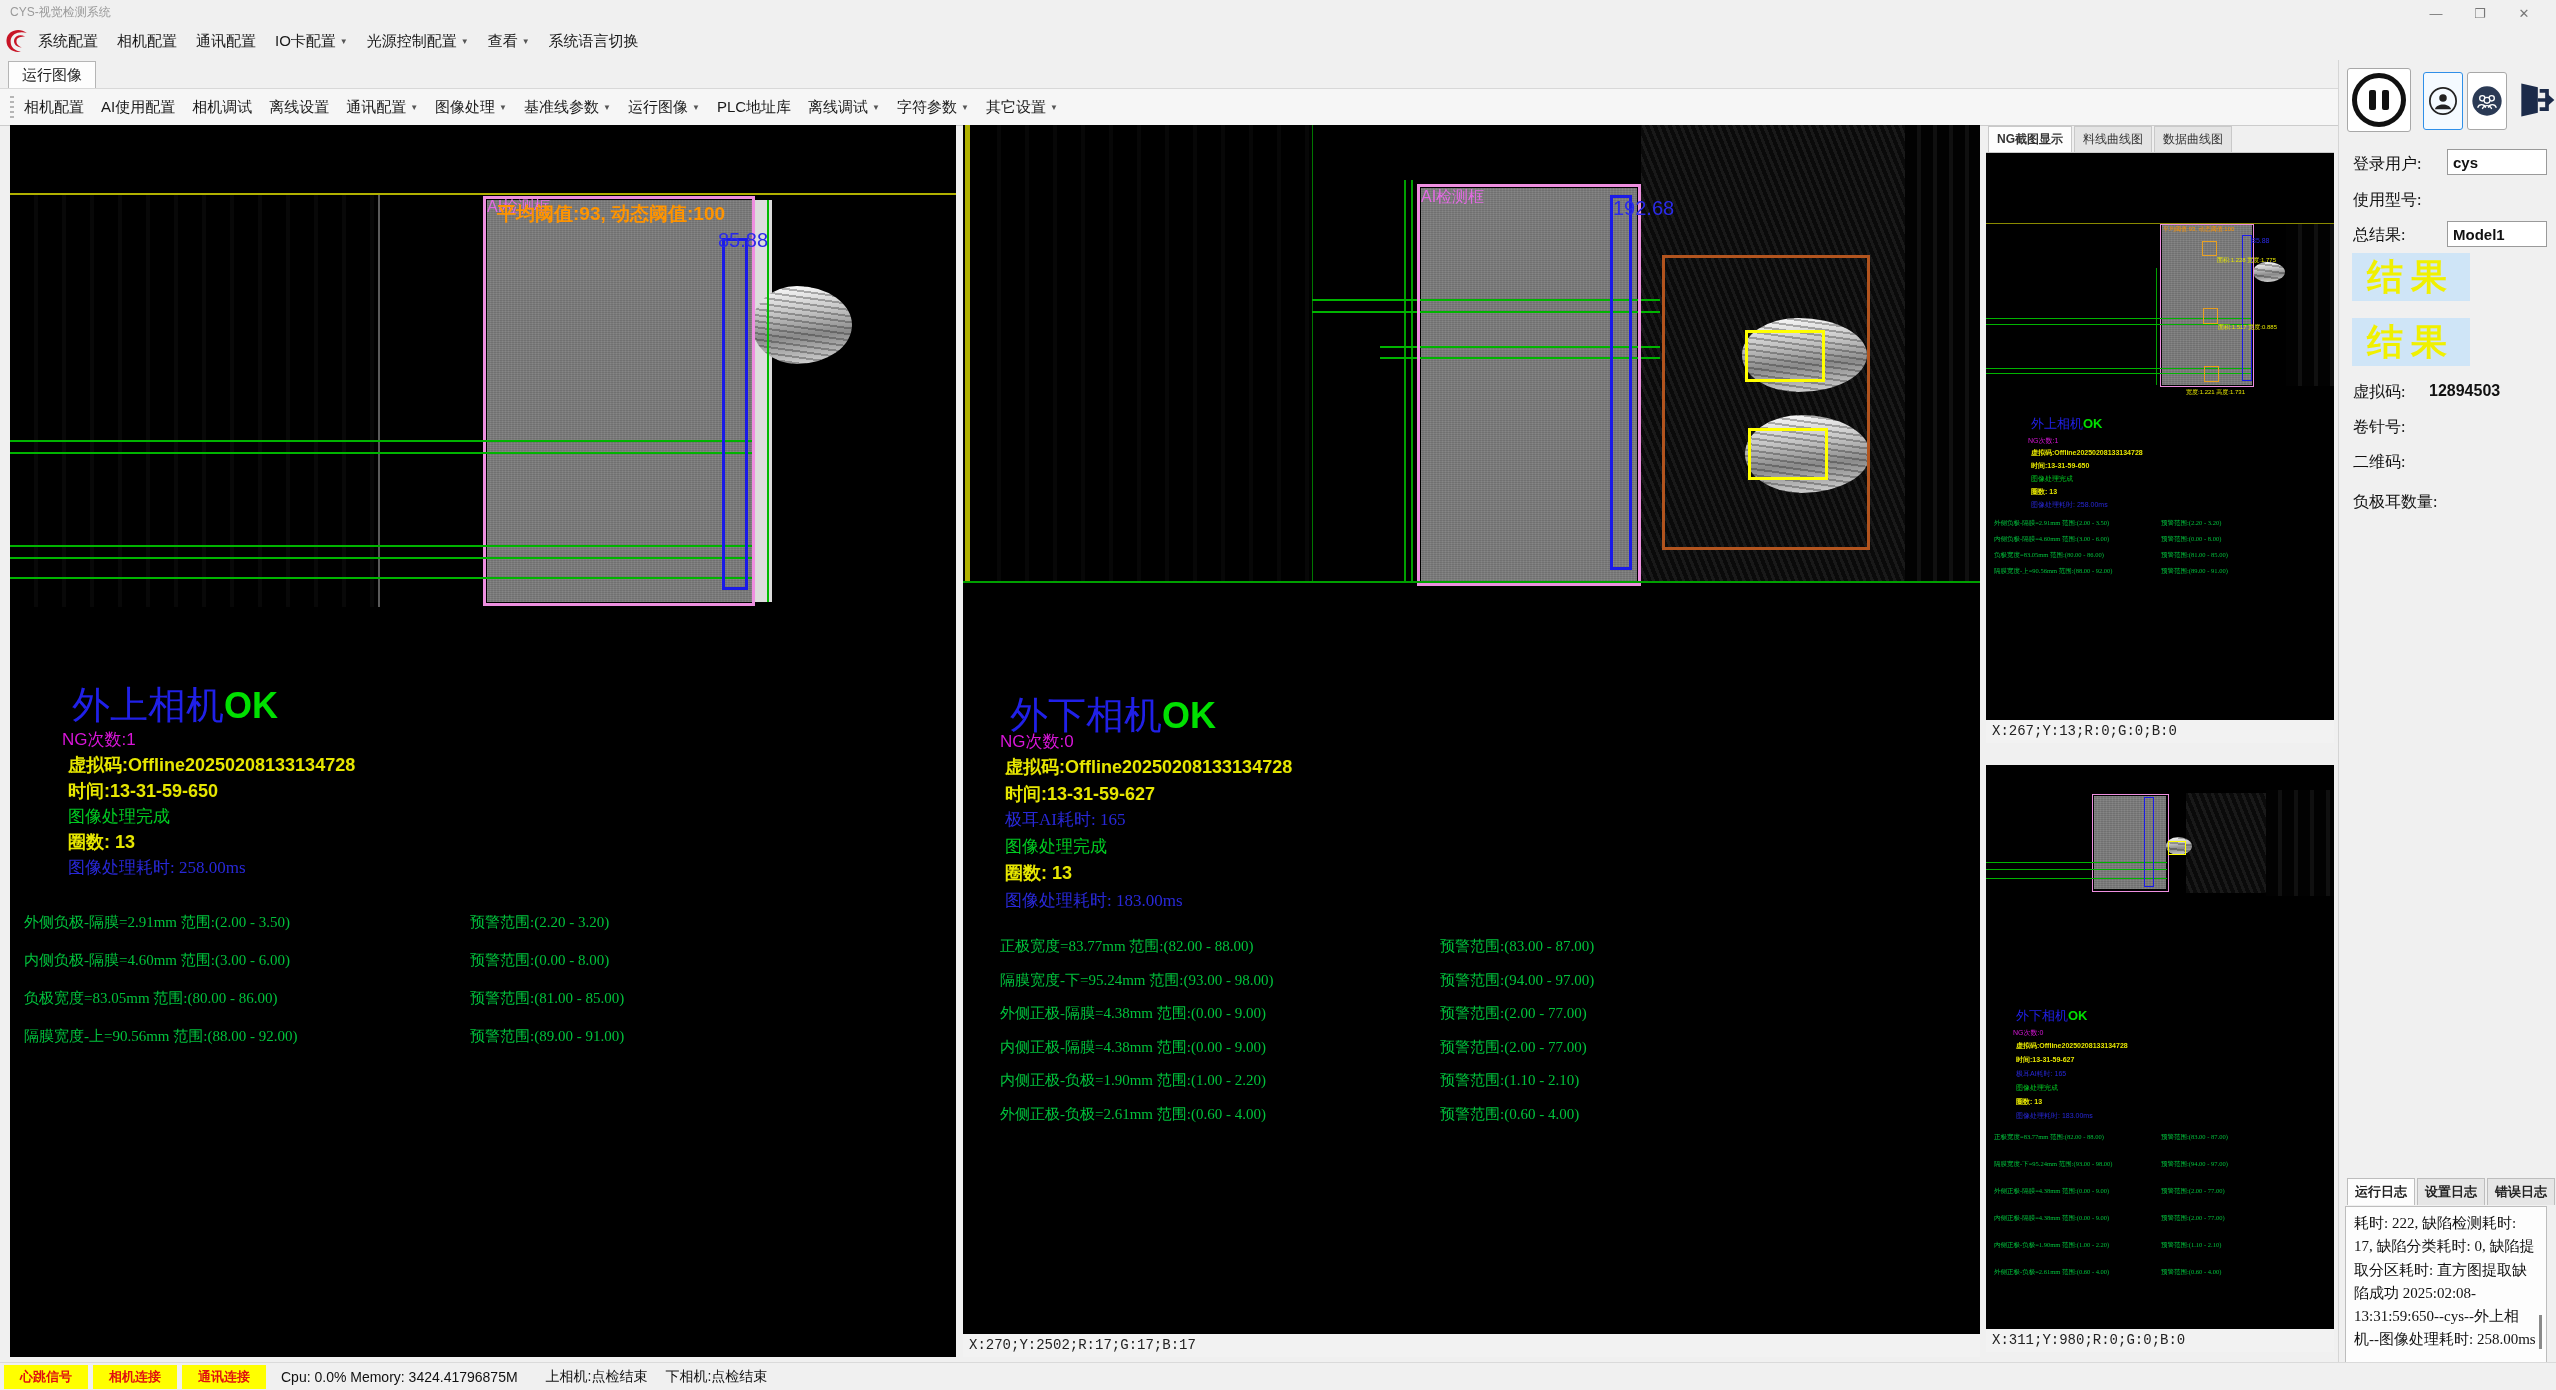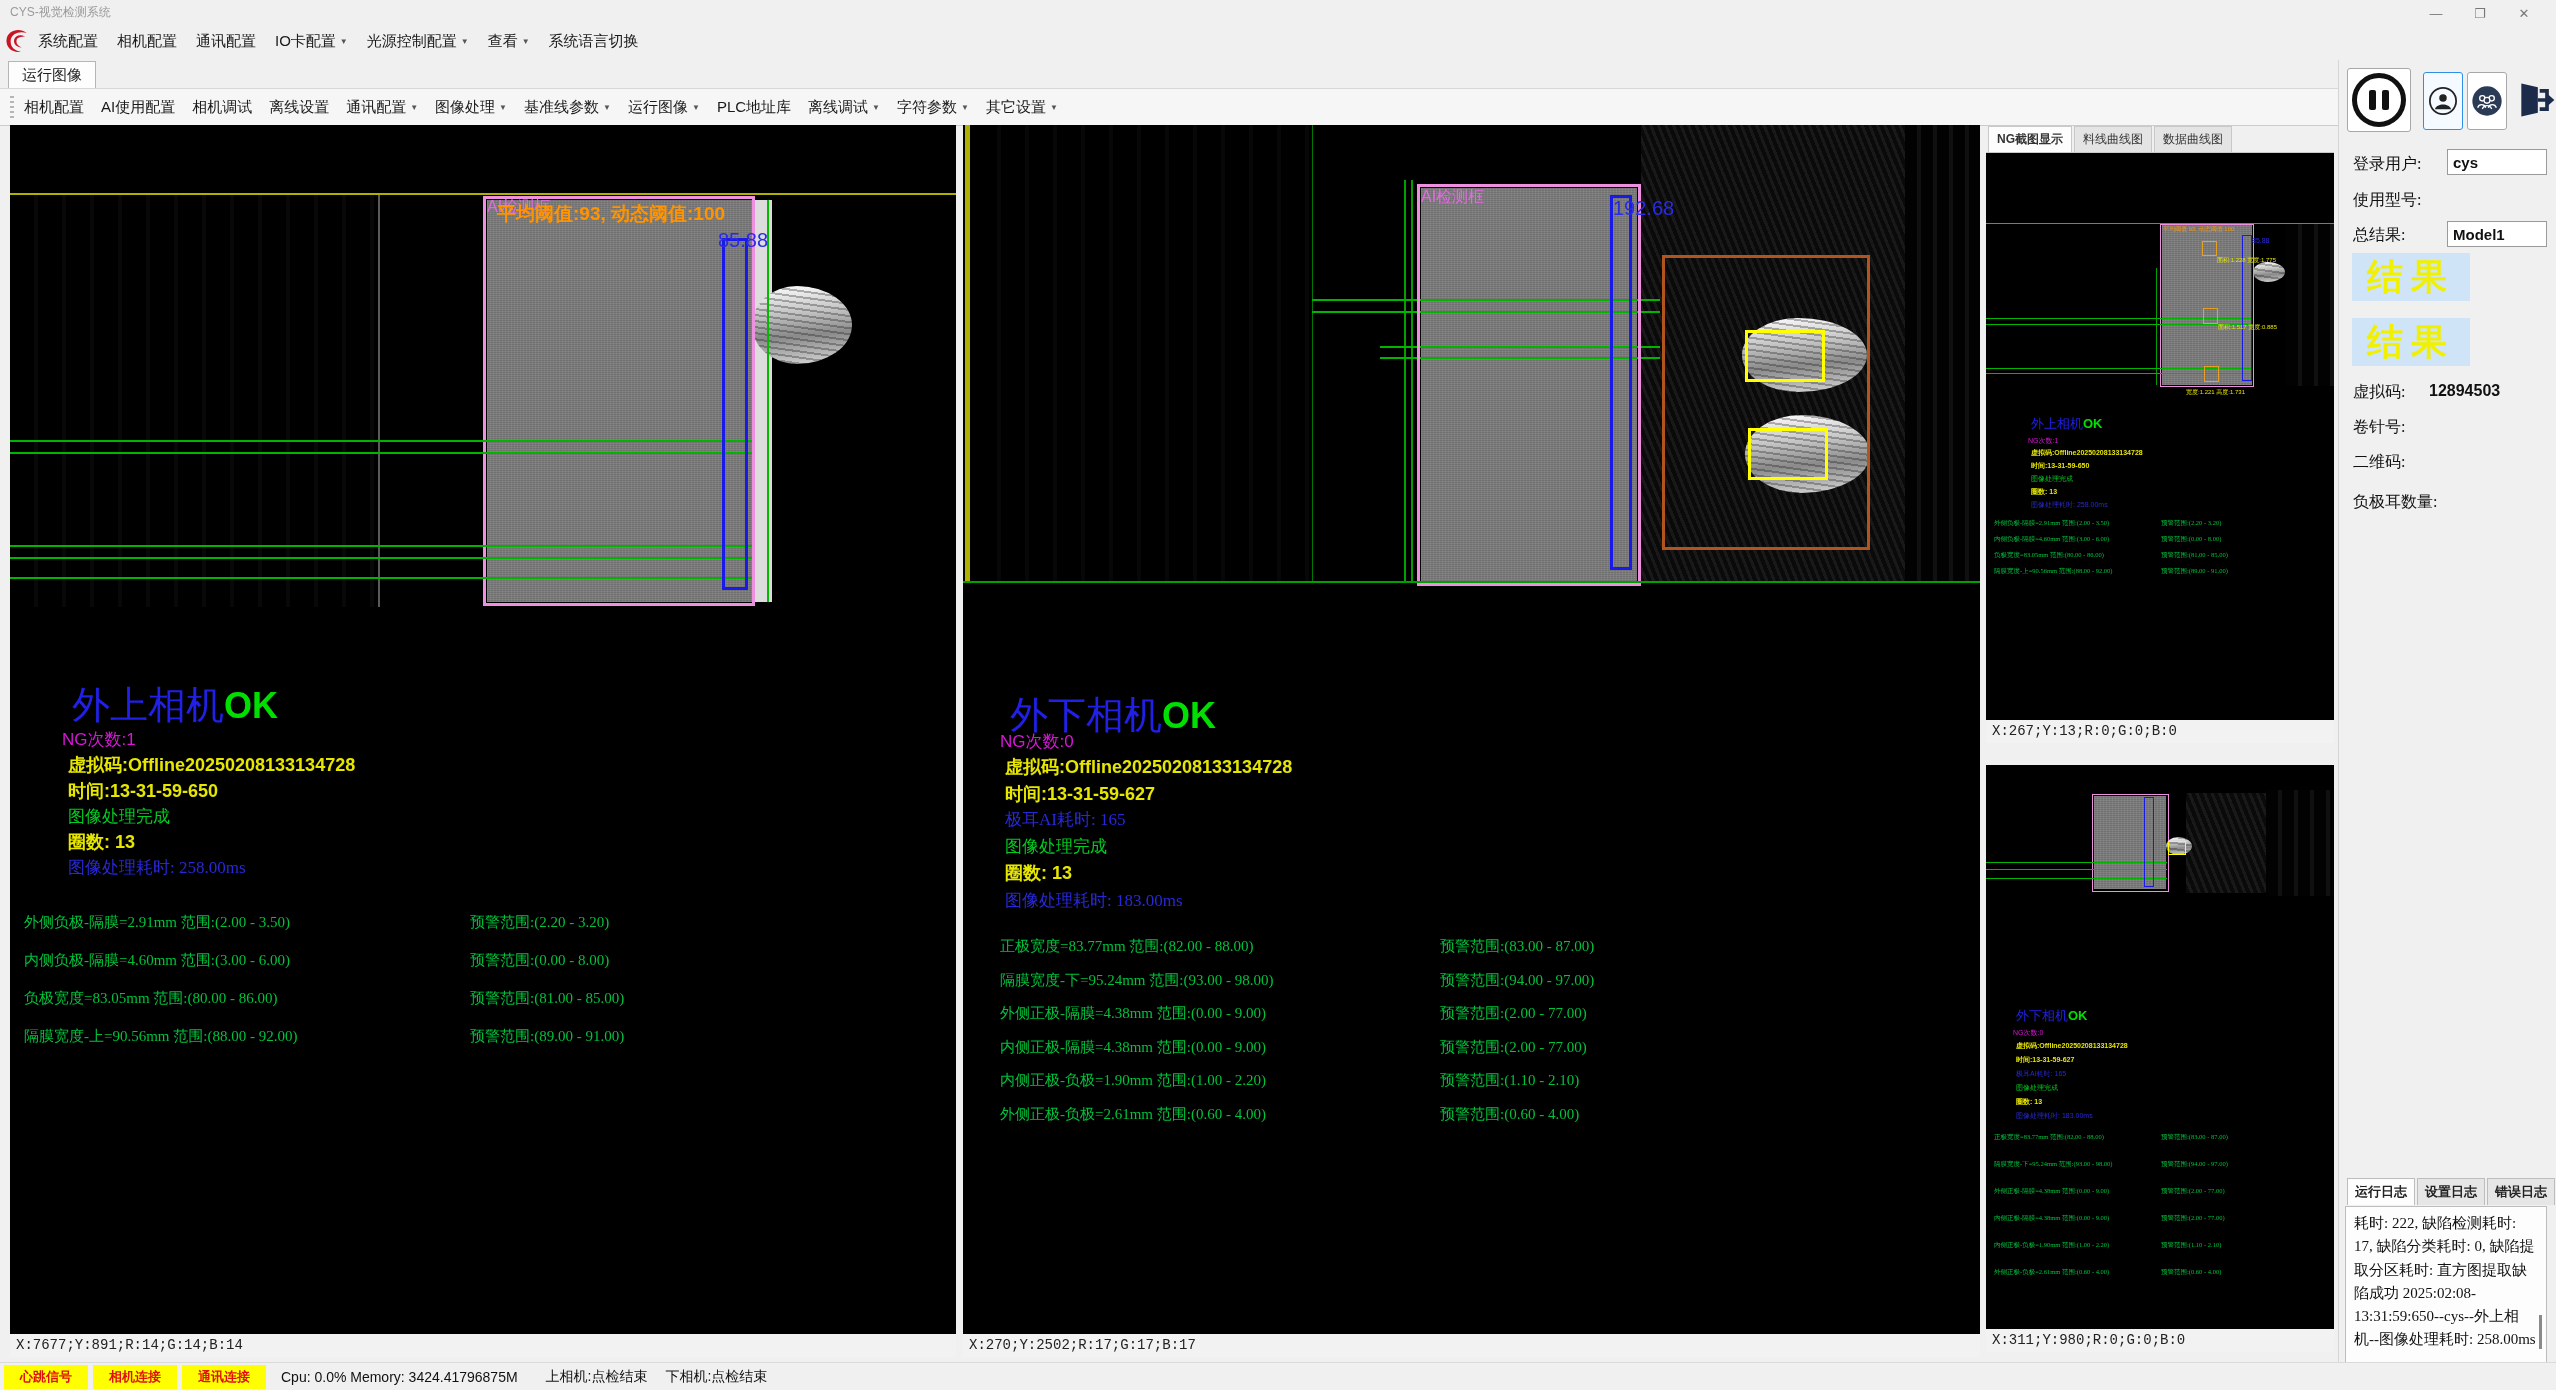--- a/index.html
+++ b/index.html
@@ -225,21 +225,20 @@
     <div class="mrows" style="left:14px;top:788px;width:930px;">
 
         <div class="mrow" style="height:38px;"><span>外侧负极-隔膜=2.91mm 范围:(2.00 - 3.50)</span><span class="warn" style="left:446px;">预警范围:(2.20 - 3.20)</span></div>
 
         <div class="mrow" style="height:38px;"><span>内侧负极-隔膜=4.60mm 范围:(3.00 - 6.00)</span><span class="warn" style="left:446px;">预警范围:(0.00 - 8.00)</span></div>
 
         <div class="mrow" style="height:38px;"><span>负极宽度=83.05mm 范围:(80.00 - 86.00)</span><span class="warn" style="left:446px;">预警范围:(81.00 - 85.00)</span></div>
 
         <div class="mrow" style="height:38px;"><span>隔膜宽度-上=90.56mm 范围:(88.00 - 92.00)</span><span class="warn" style="left:446px;">预警范围:(89.00 - 91.00)</span></div>
       </div>
-    <div class="coords" style="top:1209px;">X:7677;Y:891;R:14;G:14;B:14</div>
   </div>
 
   <div class="abs campanel" style="left:963px;top:125px;width:1017px;height:1232px;">
     <div class="abs" style="left:10px;top:0;width:340px;height:458px;">
         <div class="film-dark" style="width:100%;height:100%;opacity:.7;"></div>
       </div>
     <div class="abs" style="left:2px;top:0;width:5px;height:458px;background:#b0b000;"></div>
     <div class="abs hatch" style="left:678px;top:0;width:264px;height:458px;"></div>
     <div class="abs ribs" style="left:942px;top:0;width:75px;height:458px;"></div>
     <div class="vl" style="left:349px;top:0;height:458px;width:1px;background:#007700;"></div>

